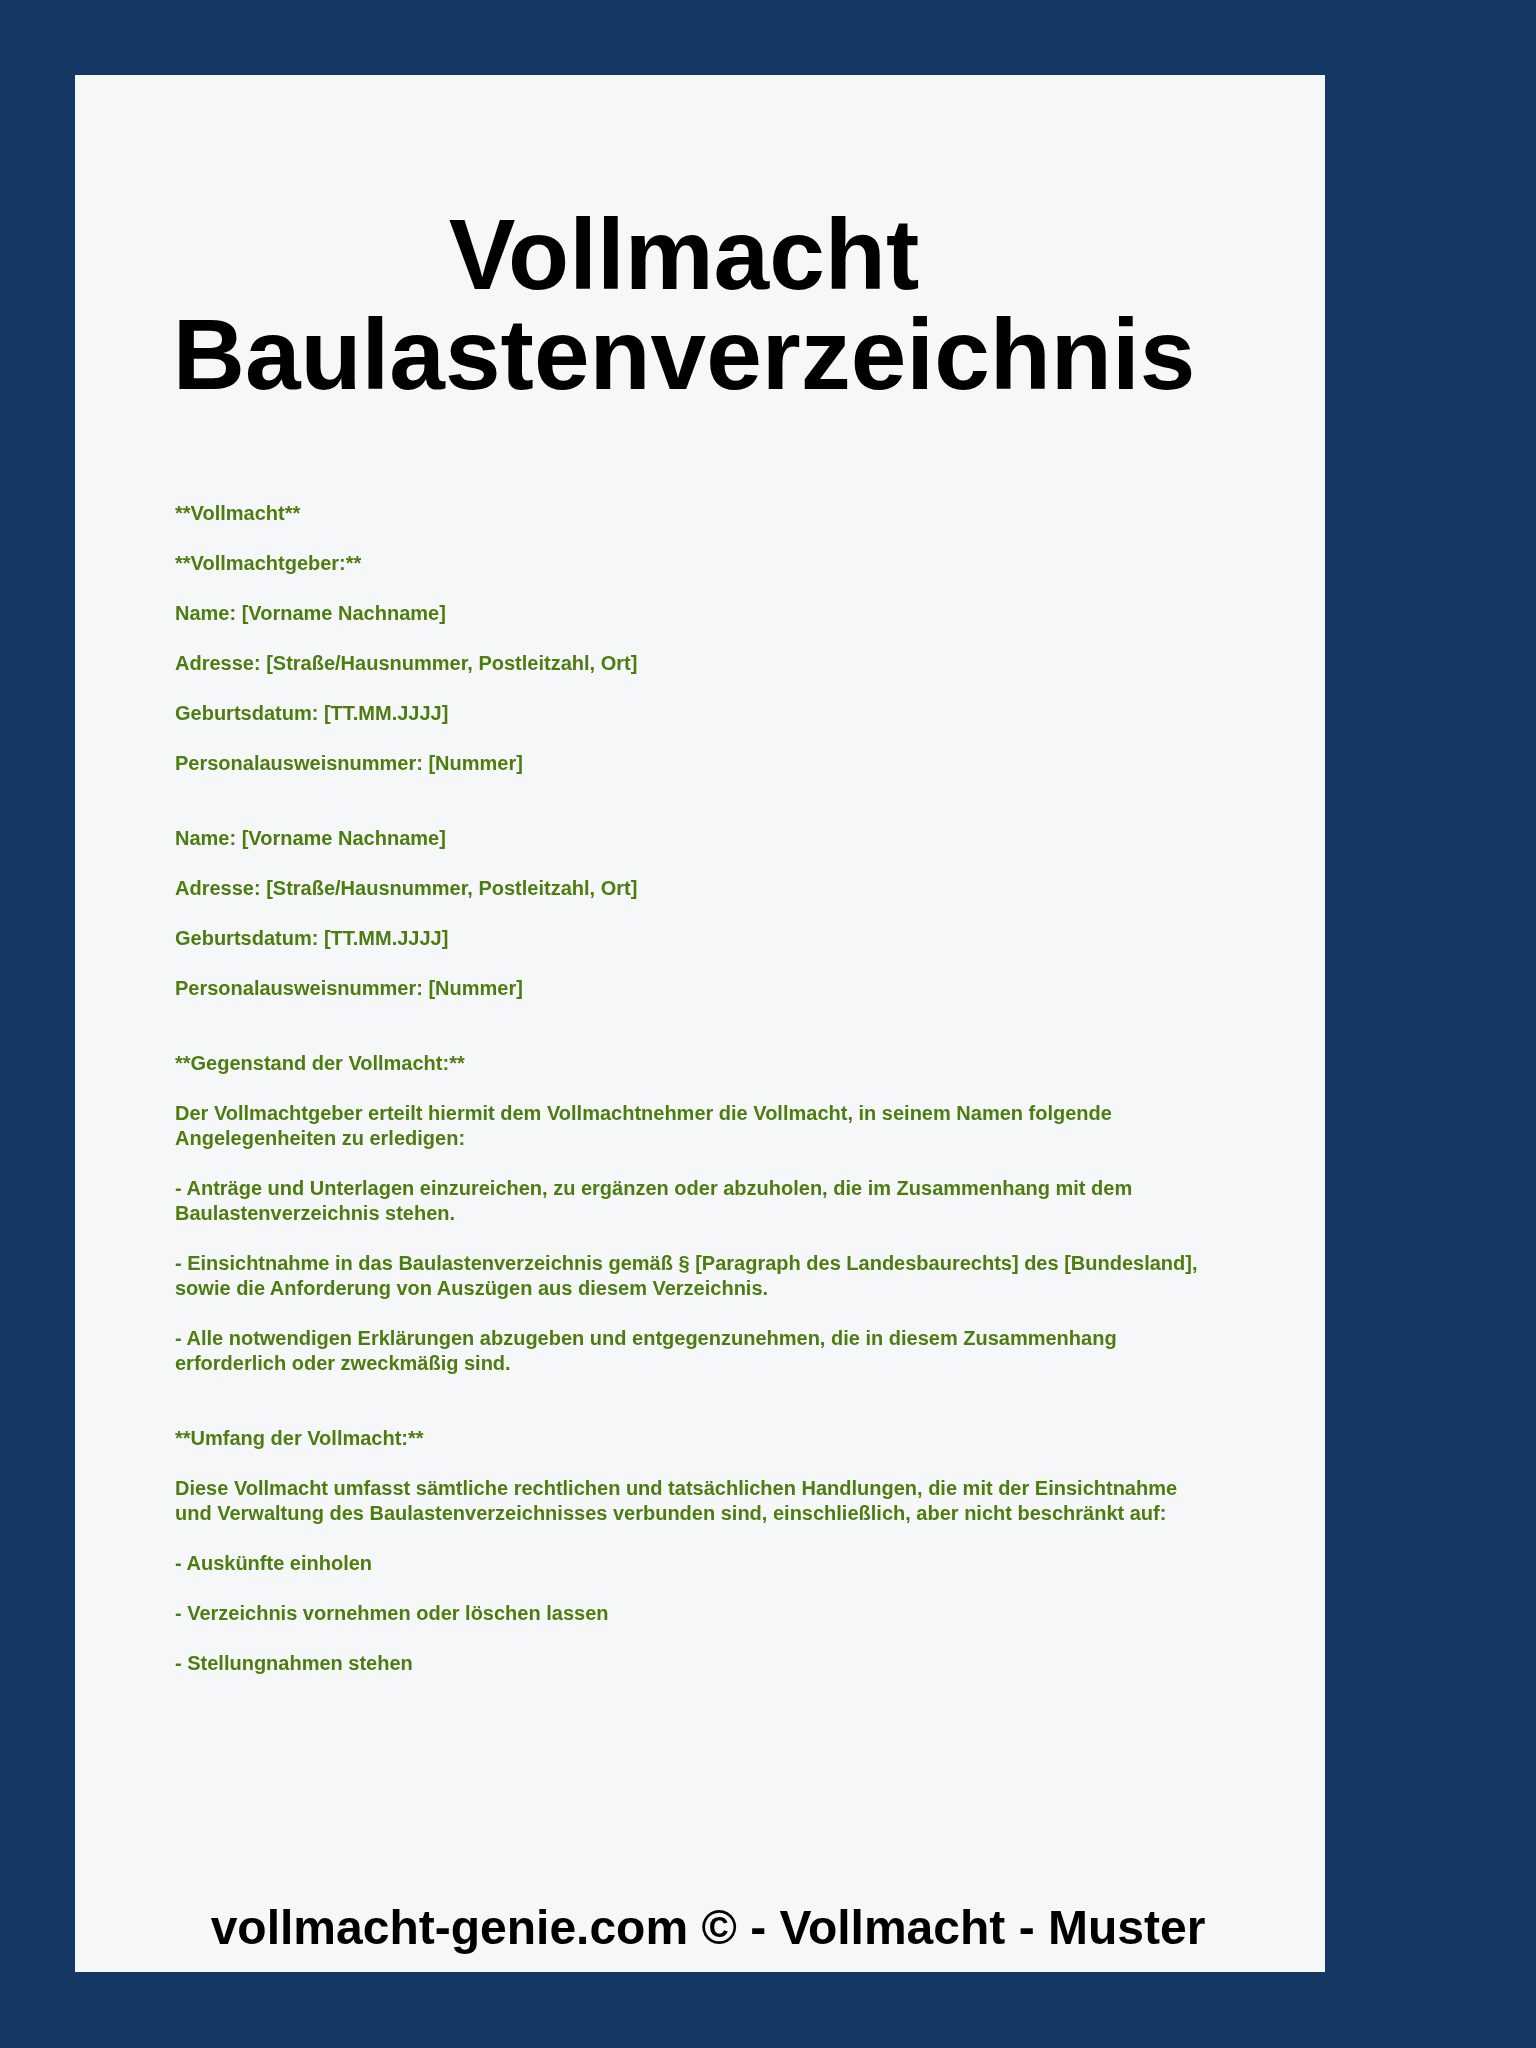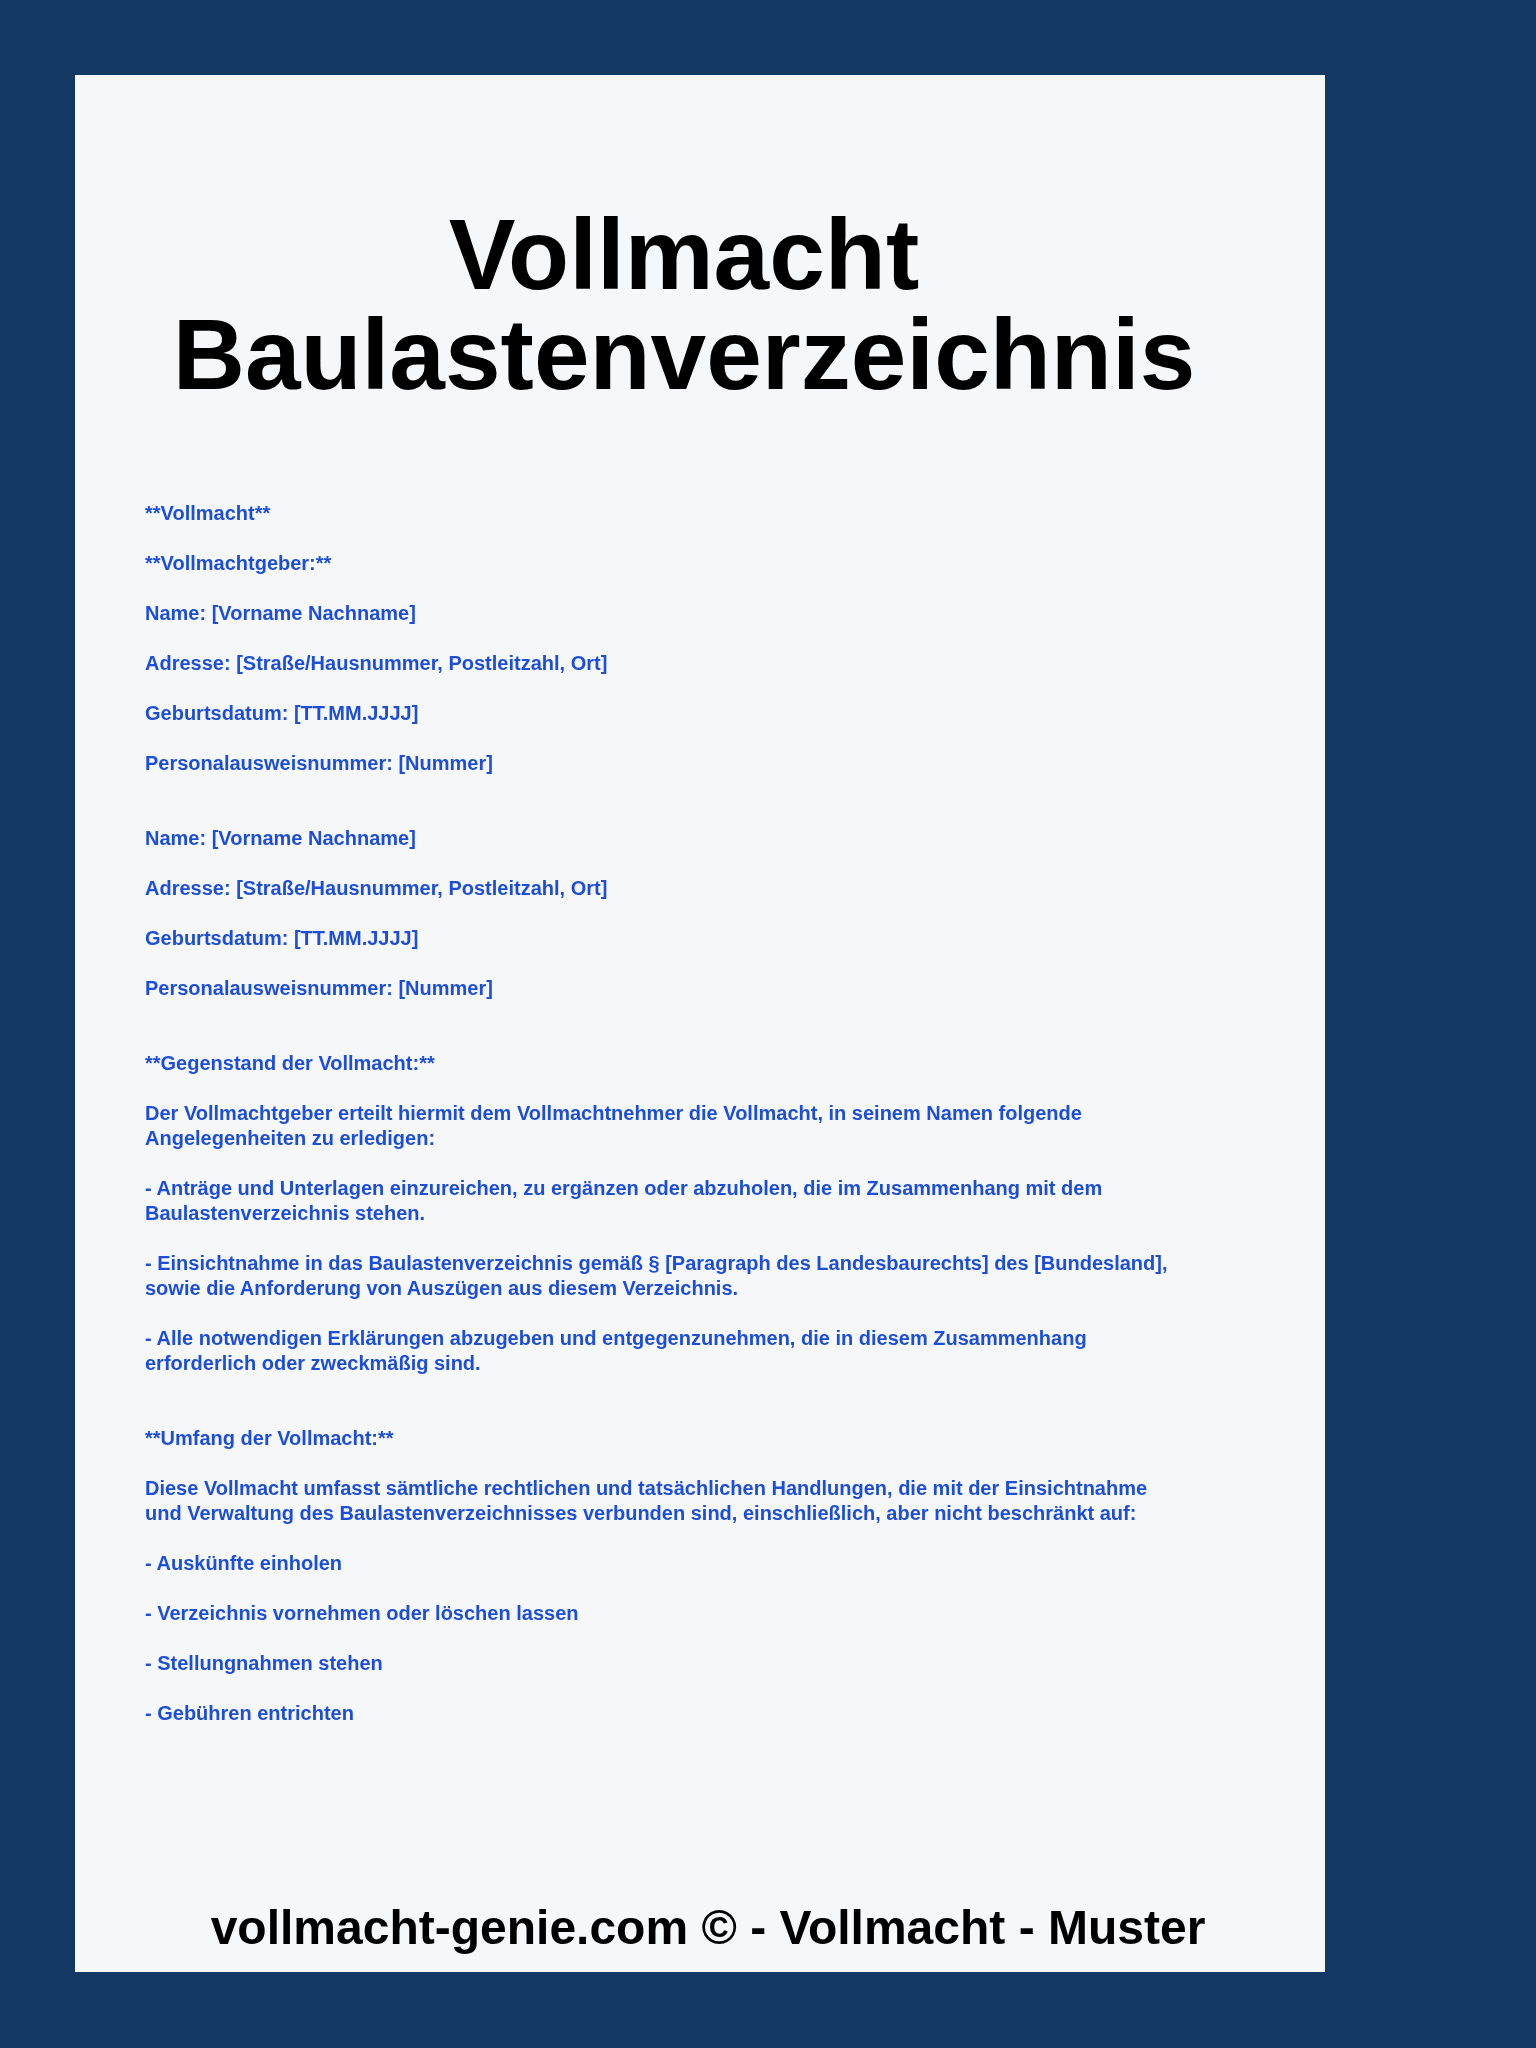--- a/index.html
+++ b/index.html
@@ -26,23 +26,23 @@
   .doc-title {
     margin: 129px 32px 0 0;
     text-align: center;
     font-weight: bold;
     font-size: 100px;
     line-height: 100px;
     color: #000000;
     white-space: nowrap;
   }
   .doc-content {
-    margin: 97px 0 0 70px;
+    margin: 97px 0 0 100px;
     width: 1120px;
-    color: #1d4ed8;
+    color: #4d7c0f;
   }
   .doc-content p {
     margin: 0 0 25px 0;
     font-weight: bold;
     font-size: 20px;
     line-height: 25px;
     white-space: nowrap;
   }
   .section-gap {
     height: 25px;
@@ -88,18 +88,17 @@
       <p>Der Vollmachtgeber erteilt hiermit dem Vollmachtnehmer die Vollmacht, in seinem Namen folgende<br>Angelegenheiten zu erledigen:</p>
       <p>- Anträge und Unterlagen einzureichen, zu ergänzen oder abzuholen, die im Zusammenhang mit dem<br>Baulastenverzeichnis stehen.</p>
       <p>- Einsichtnahme in das Baulastenverzeichnis gemäß § [Paragraph des Landesbaurechts] des [Bundesland],<br>sowie die Anforderung von Auszügen aus diesem Verzeichnis.</p>
       <p>- Alle notwendigen Erklärungen abzugeben und entgegenzunehmen, die in diesem Zusammenhang<br>erforderlich oder zweckmäßig sind.</p>
       <div class="section-gap"></div>
       <p>**Umfang der Vollmacht:**</p>
       <p>Diese Vollmacht umfasst sämtliche rechtlichen und tatsächlichen Handlungen, die mit der Einsichtnahme<br>und Verwaltung des Baulastenverzeichnisses verbunden sind, einschließlich, aber nicht beschränkt auf:</p>
       <p>- Auskünfte einholen</p>
       <p>- Verzeichnis vornehmen oder löschen lassen</p>
       <p>- Stellungnahmen stehen</p>
-      <p>- Gebühren entrichten</p>
     </div>
 
   <div class="doc-footer">vollmacht-genie.com © - Vollmacht - Muster</div>
 
 </div>
 
 </body></html>

